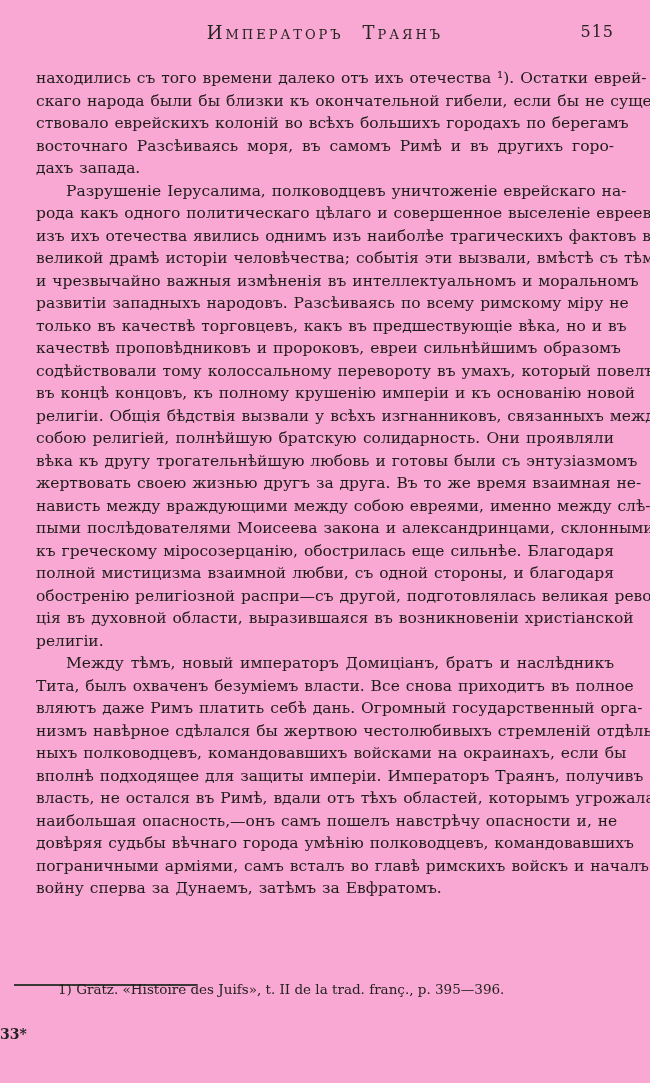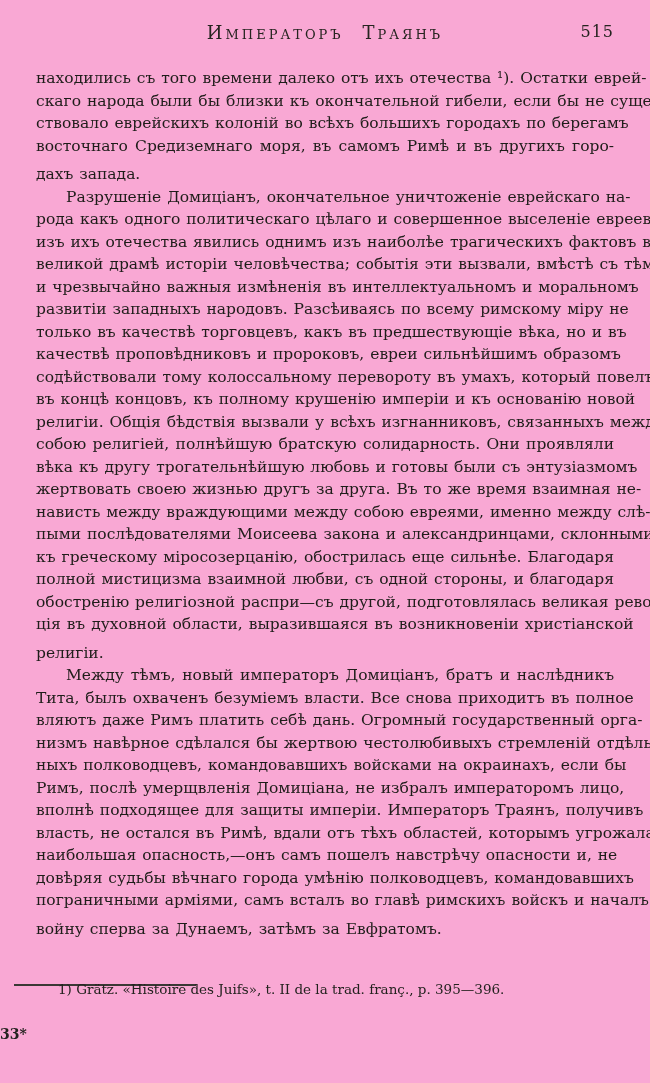--- a/index.html
+++ b/index.html
@@ -54,21 +54,20 @@
     line-height: 22.5px;
     height: 22.5px;
     white-space: nowrap;
     text-align: justify;
     text-align-last: justify;
     word-spacing: 1px;
   }
   .line.last {
     text-align: left;
     text-align-last: left;
-    margin-top: 6px;
   }
   .para.indent .line.first {
     text-indent: 30px;
   }
   .footnote-divider {
     position: absolute;
     top: 984px;
     left: 14px;
     width: 182px;
     height: 0;
@@ -102,25 +101,25 @@
   <div class="running-head">
     <div class="head-title">Императоръ Траянъ</div>
     <div class="head-page-number">515</div>
   </div>
 
   <div class="text-body">
       <div class="para">
         <div class="line first">находились съ того времени далеко отъ ихъ отечества ¹). Остатки еврей-</div>
         <div class="line">скаго народа были бы близки къ окончательной гибели, если бы не суще-</div>
         <div class="line">ствовало еврейскихъ колоній во всѣхъ большихъ городахъ по берегамъ</div>
-        <div class="line">восточнаго Средиземнаго моря, въ самомъ Римѣ и въ другихъ горо-</div>
+        <div class="line">восточнаго Разсѣиваясь моря, въ самомъ Римѣ и въ другихъ горо-</div>
         <div class="line last">дахъ запада.</div>
       </div>
       <div class="para indent">
-        <div class="line first">Разрушеніе Домиціанъ, окончательное уничтоженіе еврейскаго на-</div>
+        <div class="line first">Разрушеніе Іерусалима, полководцевъ уничтоженіе еврейскаго на-</div>
         <div class="line">рода какъ одного политическаго цѣлаго и совершенное выселеніе евреевъ</div>
         <div class="line">изъ ихъ отечества явились однимъ изъ наиболѣе трагическихъ фактовъ въ</div>
         <div class="line">великой драмѣ исторіи человѣчества; событія эти вызвали, вмѣстѣ съ тѣмъ,</div>
         <div class="line">и чрезвычайно важныя измѣненія въ интеллектуальномъ и моральномъ</div>
         <div class="line">развитіи западныхъ народовъ. Разсѣиваясь по всему римскому міру не</div>
         <div class="line">только въ качествѣ торговцевъ, какъ въ предшествующіе вѣка, но и въ</div>
         <div class="line">качествѣ проповѣдниковъ и пророковъ, евреи сильнѣйшимъ образомъ</div>
         <div class="line">содѣйствовали тому колоссальному перевороту въ умахъ, который повелъ,</div>
         <div class="line">въ концѣ концовъ, къ полному крушенію имперіи и къ основанію новой</div>
         <div class="line">религіи. Общія бѣдствія вызвали у всѣхъ изгнанниковъ, связанныхъ между</div>
@@ -134,21 +133,20 @@
         <div class="line">обостренію религіозной распри—съ другой, подготовлялась великая револю-</div>
         <div class="line">ція въ духовной области, выразившаяся въ возникновеніи христіанской</div>
         <div class="line last">религіи.</div>
       </div>
       <div class="para indent">
         <div class="line first">Между тѣмъ, новый императоръ Домиціанъ, братъ и наслѣдникъ</div>
         <div class="line">Тита, былъ охваченъ безуміемъ власти. Все снова приходитъ въ полное</div>
         <div class="line">вляютъ даже Римъ платить себѣ дань. Огромный государственный орга-</div>
         <div class="line">низмъ навѣрное сдѣлался бы жертвою честолюбивыхъ стремленій отдѣль-</div>
         <div class="line">ныхъ полководцевъ, командовавшихъ войсками на окраинахъ, если бы</div>
-        <div class="line">Римъ, послѣ умерщвленія Домиціана, не избралъ императоромъ лицо,</div>
         <div class="line">вполнѣ подходящее для защиты имперіи. Императоръ Траянъ, получивъ</div>
         <div class="line">власть, не остался въ Римѣ, вдали отъ тѣхъ областей, которымъ угрожала</div>
         <div class="line">наибольшая опасность,—онъ самъ пошелъ навстрѣчу опасности и, не</div>
         <div class="line">довѣряя судьбы вѣчнаго города умѣнію полководцевъ, командовавшихъ</div>
         <div class="line">пограничными арміями, самъ всталъ во главѣ римскихъ войскъ и началъ</div>
         <div class="line last">войну сперва за Дунаемъ, затѣмъ за Евфратомъ.</div>
       </div>
     </div>
 
   <div class="footnote-divider"></div>

